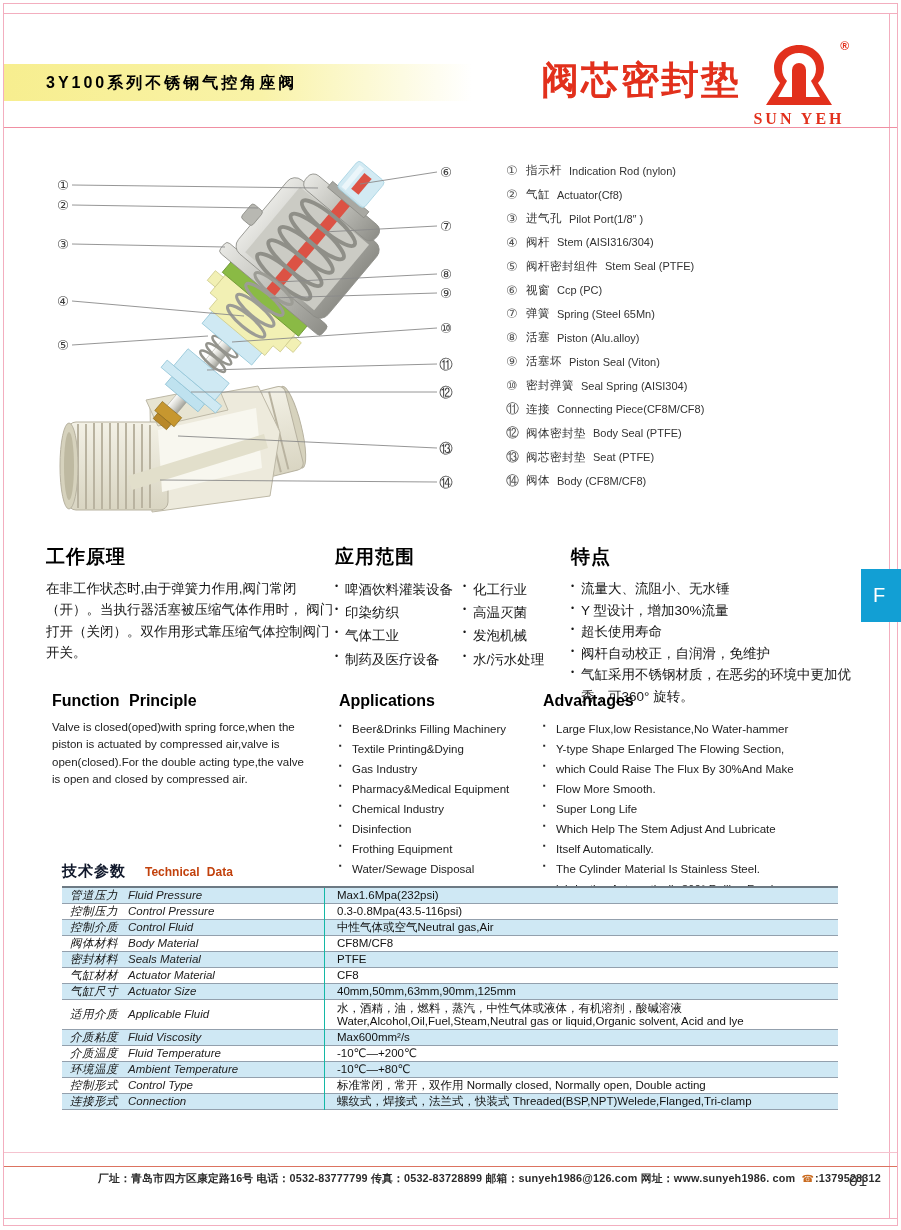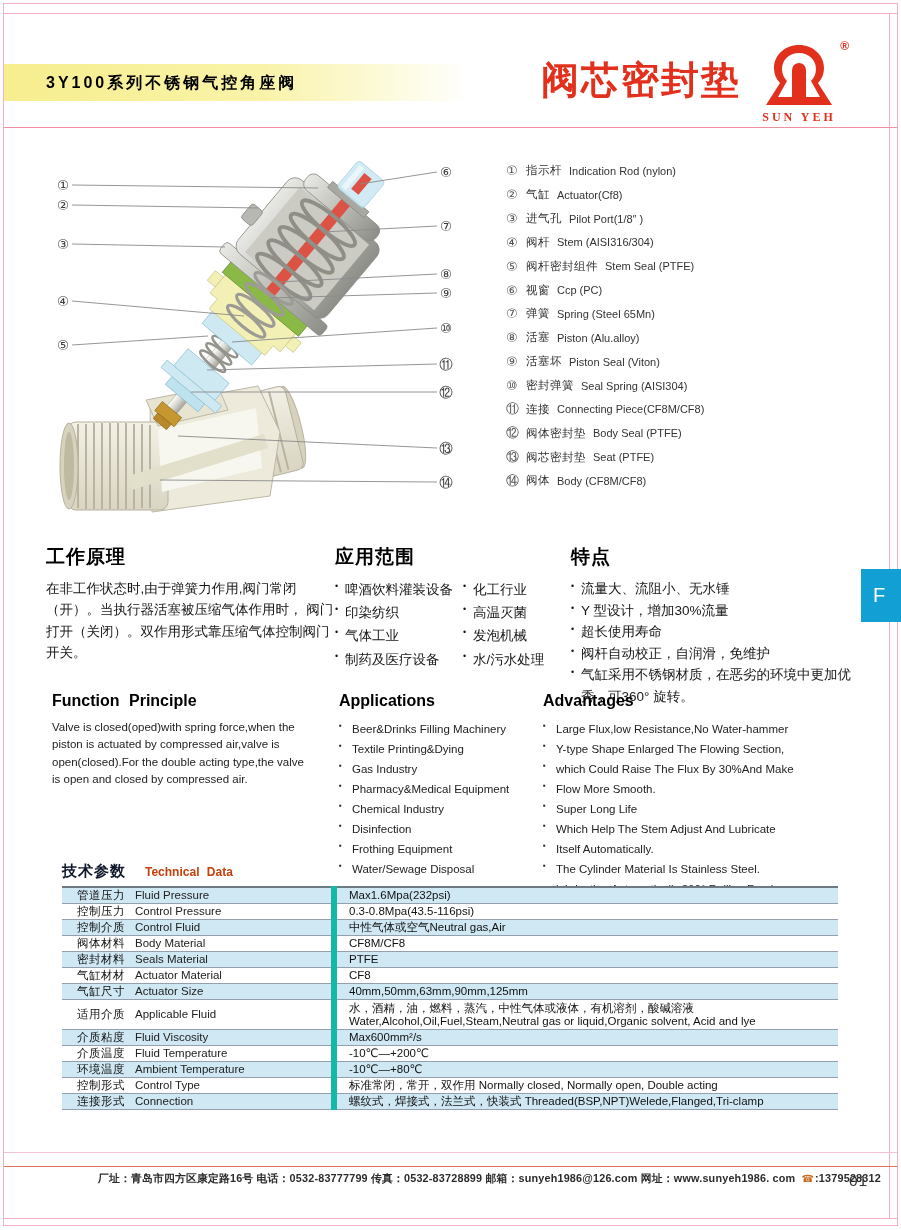--- a/index.html
+++ b/index.html
@@ -15,21 +15,21 @@
   .rule-footer{position:absolute;left:4px;right:4px;top:1166px;height:1px;background:#dc7360;}
   .line-bottom-inner{position:absolute;left:3px;right:3px;top:1218px;height:1px;background:#f3aebf;}
 
   
   .band-yellow{position:absolute;left:4px;top:64px;width:468px;height:37px;
      background:linear-gradient(90deg,#f7ee8f 0%,#f9f3a8 55%,rgba(255,255,255,0) 100%);}
   .page-title{line-height:37px;font-size:16px;font-weight:bold;letter-spacing:3px;color:#000;padding-left:42px;white-space:nowrap;}
   .logo{position:absolute;right:56px;top:44px;display:flex;align-items:flex-start;}
   .logo-cn{font-size:38px;font-weight:bold;color:#e2301c;letter-spacing:2px;line-height:1;margin-top:17px;white-space:nowrap;}
   .logo-mark{position:relative;margin-left:12px;width:92px;text-align:center;}
-  .logo-sub{font-family:"Liberation Serif","DejaVu Serif",serif;font-weight:bold;color:#e2301c;font-size:12px;letter-spacing:3px;margin-top:0;}
+  .logo-sub{font-family:"Liberation Serif","DejaVu Serif",serif;font-weight:bold;color:#e2301c;font-size:16px;letter-spacing:3px;margin-top:0;}
   .reg{position:absolute;top:-5px;right:-4px;color:#e2301c;font-size:12px;font-weight:bold;}
 
   
   .diagram{position:absolute;left:30px;top:140px;width:470px;height:385px;}
   .valve-svg{width:470px;height:385px;display:block;}
   .valve-svg text{font-size:13.5px;fill:#3d3d3d;}
 
   
   .parts-list{position:absolute;left:506px;top:159px;width:350px;margin:0;padding:0;list-style:none;}
   .parts-list li{display:flex;align-items:center;height:23.85px;}
@@ -66,21 +66,21 @@
   .en-list li{position:relative;padding-left:13px;font-size:11.5px;line-height:1.74;color:#222;}
   .en-list li::before{content:"▪";position:absolute;left:0;top:0;font-size:8px;}
   .adv-footnote{padding-left:13px;font-size:11.5px;line-height:1.74;color:#222;}
 
   
   .tech-title{position:absolute;left:62px;top:862px;}
   .tech-title-cn{font-size:15px;font-weight:bold;letter-spacing:1px;color:#0f172a;}
   .tech-title-en{font-size:12px;font-weight:bold;word-spacing:4px;color:#c2410c;margin-left:19px;}
   .tech-table{position:absolute;left:62px;top:886px;width:776px;border-collapse:collapse;border-top:2px solid #6d7a84;border-bottom:1px solid #93a0ad;}
   .tech-table td{border-top:1px solid #93a0ad;font-size:11.5px;line-height:13px;padding:1px 4px;vertical-align:middle;color:#111;}
-  .tech-table td.label{width:250px;border-right:6px solid #14b8a6;padding-left:15px;}
+  .tech-table td.label{width:250px;border-right:1px solid #14b8a6;padding-left:8px;font-style:italic;}
   .tech-table td.value{padding-left:12px;}
   .tech-table tr{height:15px;}
   .tech-table tr.tall{height:30px;}
   .tech-table tr.alt td{background:#cfe8f4;}
   .t-cn{display:inline-block;min-width:58px;letter-spacing:.5px;}
   .t-en{color:#222;}
 
   
   .footer-info{position:absolute;left:98px;top:1172px;font-size:10.8px;font-weight:bold;color:#2b2b2b;white-space:nowrap;letter-spacing:.2px;}
   .mobile-icon{color:#c96a1e;font-size:10px;margin:0 1px 0 6px;}

